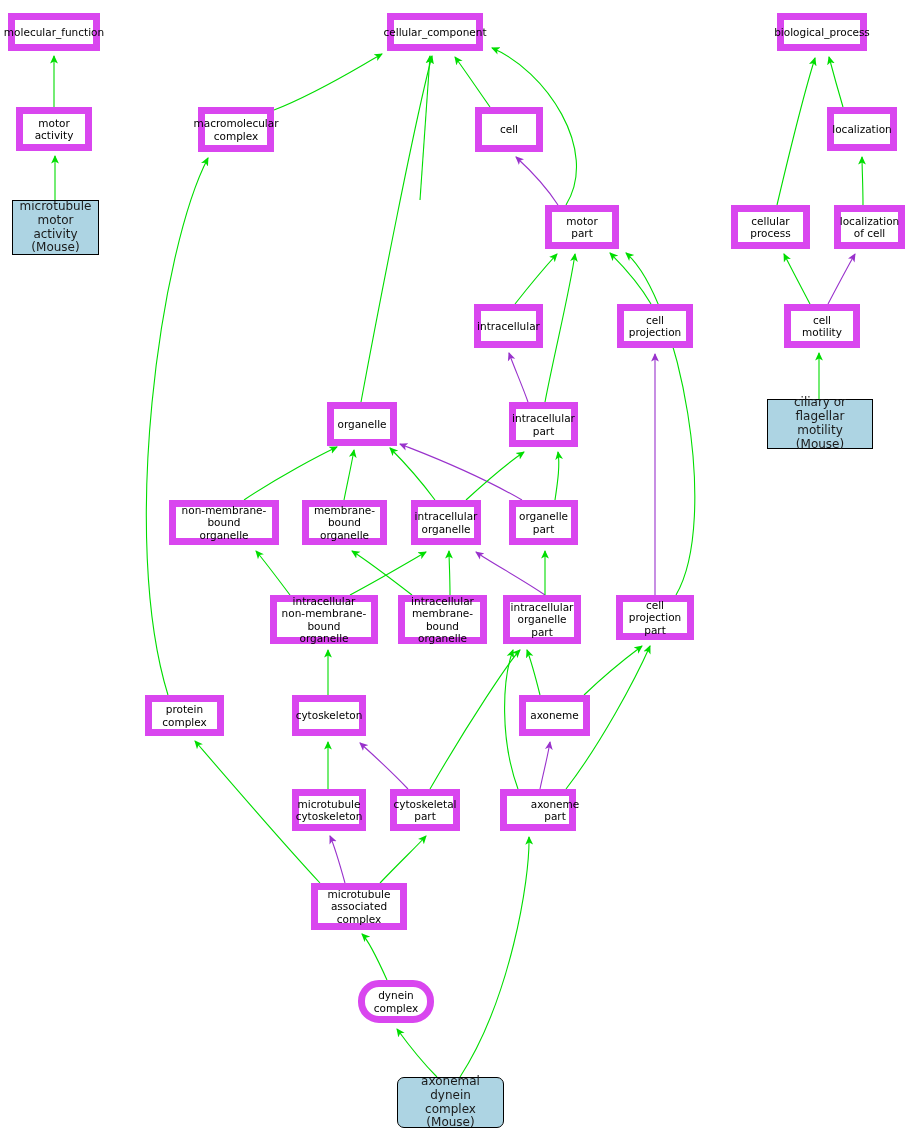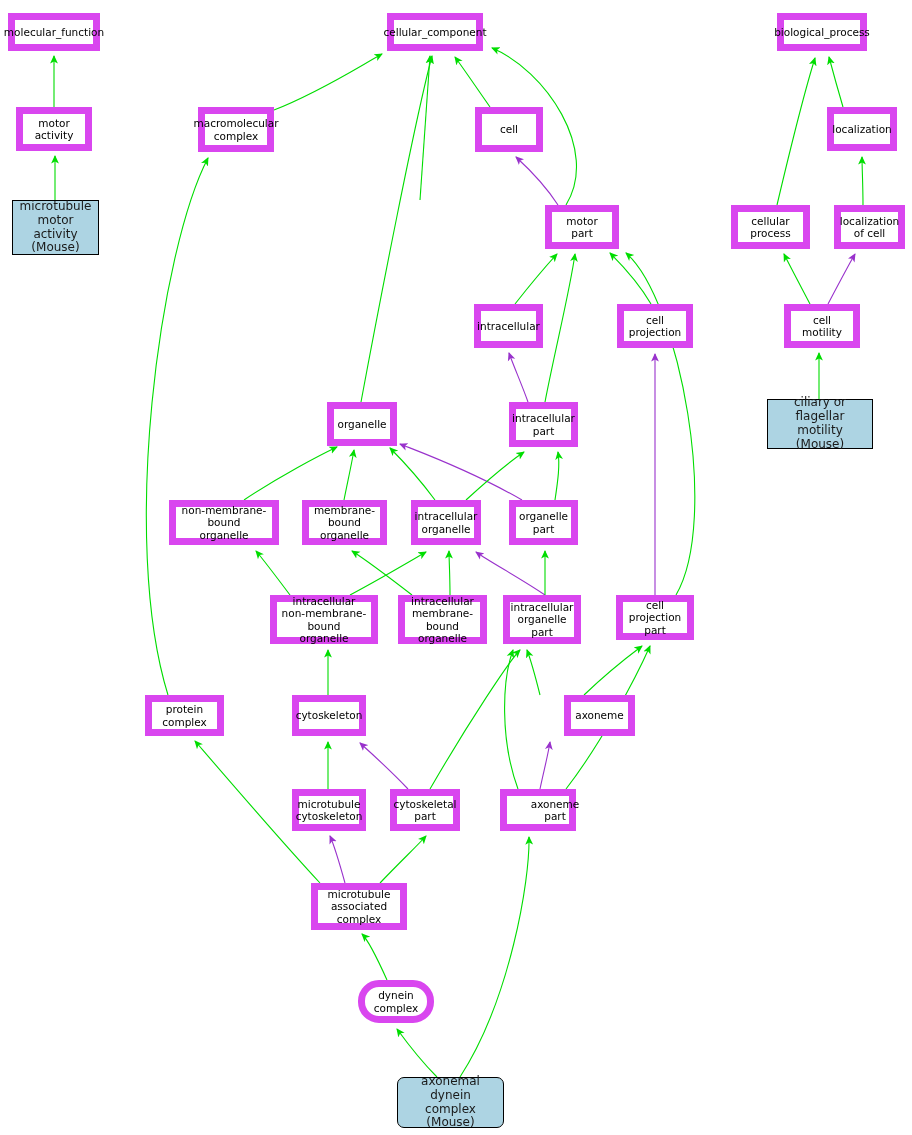--- a/index.html
+++ b/index.html
@@ -134,21 +134,21 @@
       </div>
       <div class="node term" style="left: 616px; top: 595px; width: 78px; height: 45px;">
         <span class="lbl">cell projection<br>part</span>
       </div>
       <div class="node term" style="left: 145px; top: 695px; width: 79px; height: 41px;">
         <span class="lbl">protein complex</span>
       </div>
       <div class="node term" style="left: 292px; top: 695px; width: 74px; height: 41px;">
         <span class="lbl">cytoskeleton</span>
       </div>
-      <div class="node term" style="left: 519px; top: 695px; width: 71px; height: 41px; margin-left: 45px;">
+      <div class="node term" style="left: 519px; top: 695px; width: 71px; height: 41px;">
         <span class="lbl">axoneme</span>
       </div>
       <div class="node term" style="left: 292px; top: 789px; width: 74px; height: 42px;">
         <span class="lbl">microtubule<br>cytoskeleton</span>
       </div>
       <div class="node term" style="left: 390px; top: 789px; width: 70px; height: 42px;">
         <span class="lbl">cytoskeletal<br>part</span>
       </div>
       <div class="node term" style="left: 500px; top: 789px; width: 76px; height: 42px; padding-left: 34px;">
         <span class="lbl">axoneme part</span>

